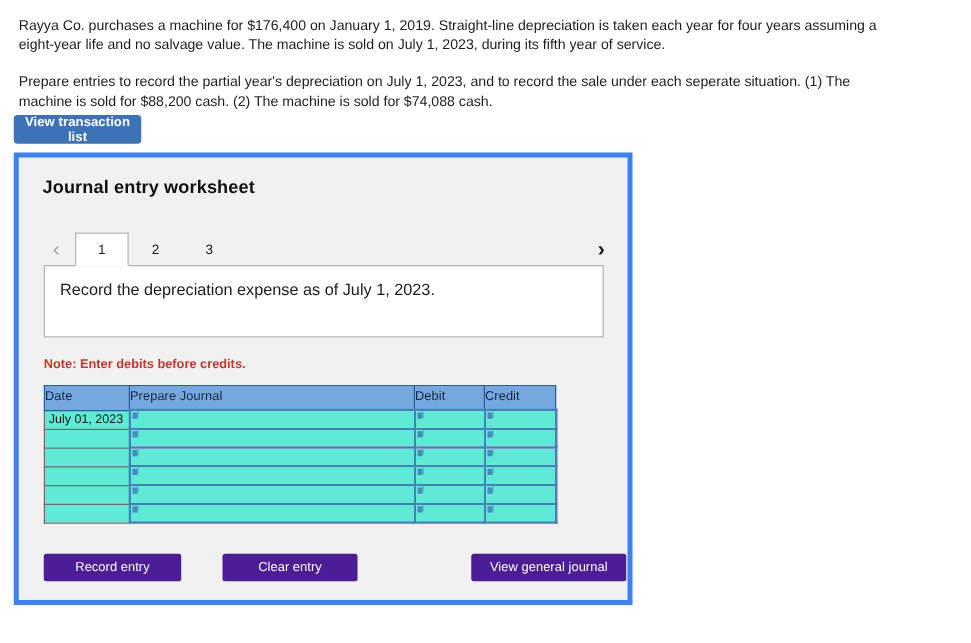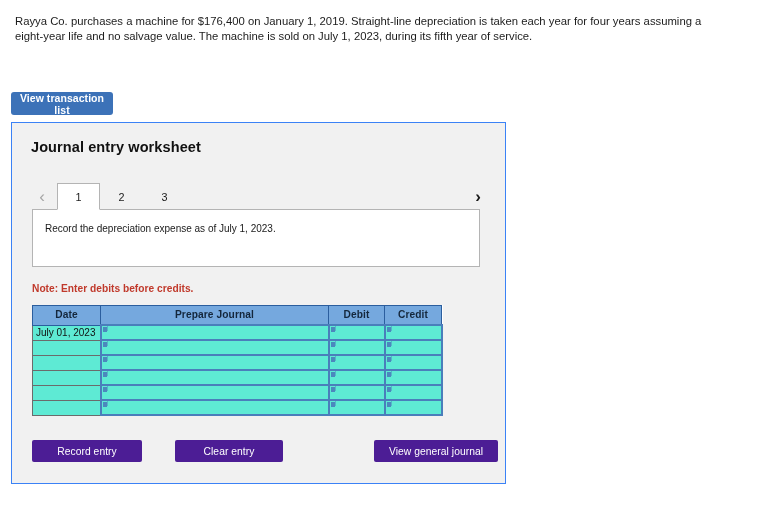--- a/index.html
+++ b/index.html
@@ -54,21 +54,21 @@
   }
 
   
   .panel {
     position: absolute;
     left: 11px;
     top: 122px;
     width: 495px;
     height: 362px;
     background: #f1f1f1;
-    border: 1px solid #3b82f6;
+    border: 4px solid #3b82f6;
     box-sizing: border-box;
   }
 
   .panel-title {
     position: absolute;
     left: 19px;
     top: 15px;
     width: 200px;
     font-size: 14.5px;
     font-weight: bold;
@@ -145,21 +145,21 @@
     height: 58px;
     background: #ffffff;
     border: 1px solid #b4b4b4;
     box-sizing: border-box;
     z-index: 1;
   }
   .instruction-text {
     position: absolute;
     left: 12px;
     top: 12px;
-    font-size: 10px;
+    font-size: 13px;
     color: #1a1a1a;
     line-height: 14px;
   }
 
   
   .note {
     position: absolute;
     left: 20px;
     top: 160px;
     font-size: 10.2px;
@@ -176,23 +176,23 @@
     width: 409px;
     border-collapse: collapse;
     table-layout: fixed;
     background: #ffffff;
   }
   .journal-table th {
     background: #75a8de;
     border: 1px solid #2b5e9e;
     height: 15px;
     font-size: 10.2px;
-    font-weight: bold;
+    font-weight: normal;
     color: #14273c;
-    text-align: center;
+    text-align: left;
     padding: 1px 0 2px 0;
     letter-spacing: 0.1px;
   }
   .journal-table td {
     height: 15px;
     padding: 0;
     background: #5eead4;
     box-sizing: border-box;
   }
   .col-date   { width: 68px; }
@@ -256,20 +256,21 @@
   }
   .btn-record  { left: 20px;  width: 110px; }
   .btn-clear   { left: 163px; width: 108px; }
   .btn-viewgj  { left: 362px; width: 124px; }
 </style>
 </head>
 <body>
 
 <div class="problem">
   <p class="first">Rayya Co. purchases a machine for $176,400 on January 1, 2019. Straight-line depreciation is taken each year for four years assuming a eight-year life and no salvage value. The machine is sold on July 1, 2023, during its fifth year of service.</p>
+  <p class="second">Prepare entries to record the partial year's depreciation on July 1, 2023, and to record the sale under each seperate situation.  (1) The machine is sold for $88,200 cash. (2) The machine is sold for $74,088 cash.</p>
 </div>
 
 <button class="view-transaction-list">View transaction list</button>
 
 <div class="panel">
 
   <div class="panel-title">Journal entry worksheet</div>
 
   <div class="tabstrip">
     <button class="tab-arrow prev">‹</button>

